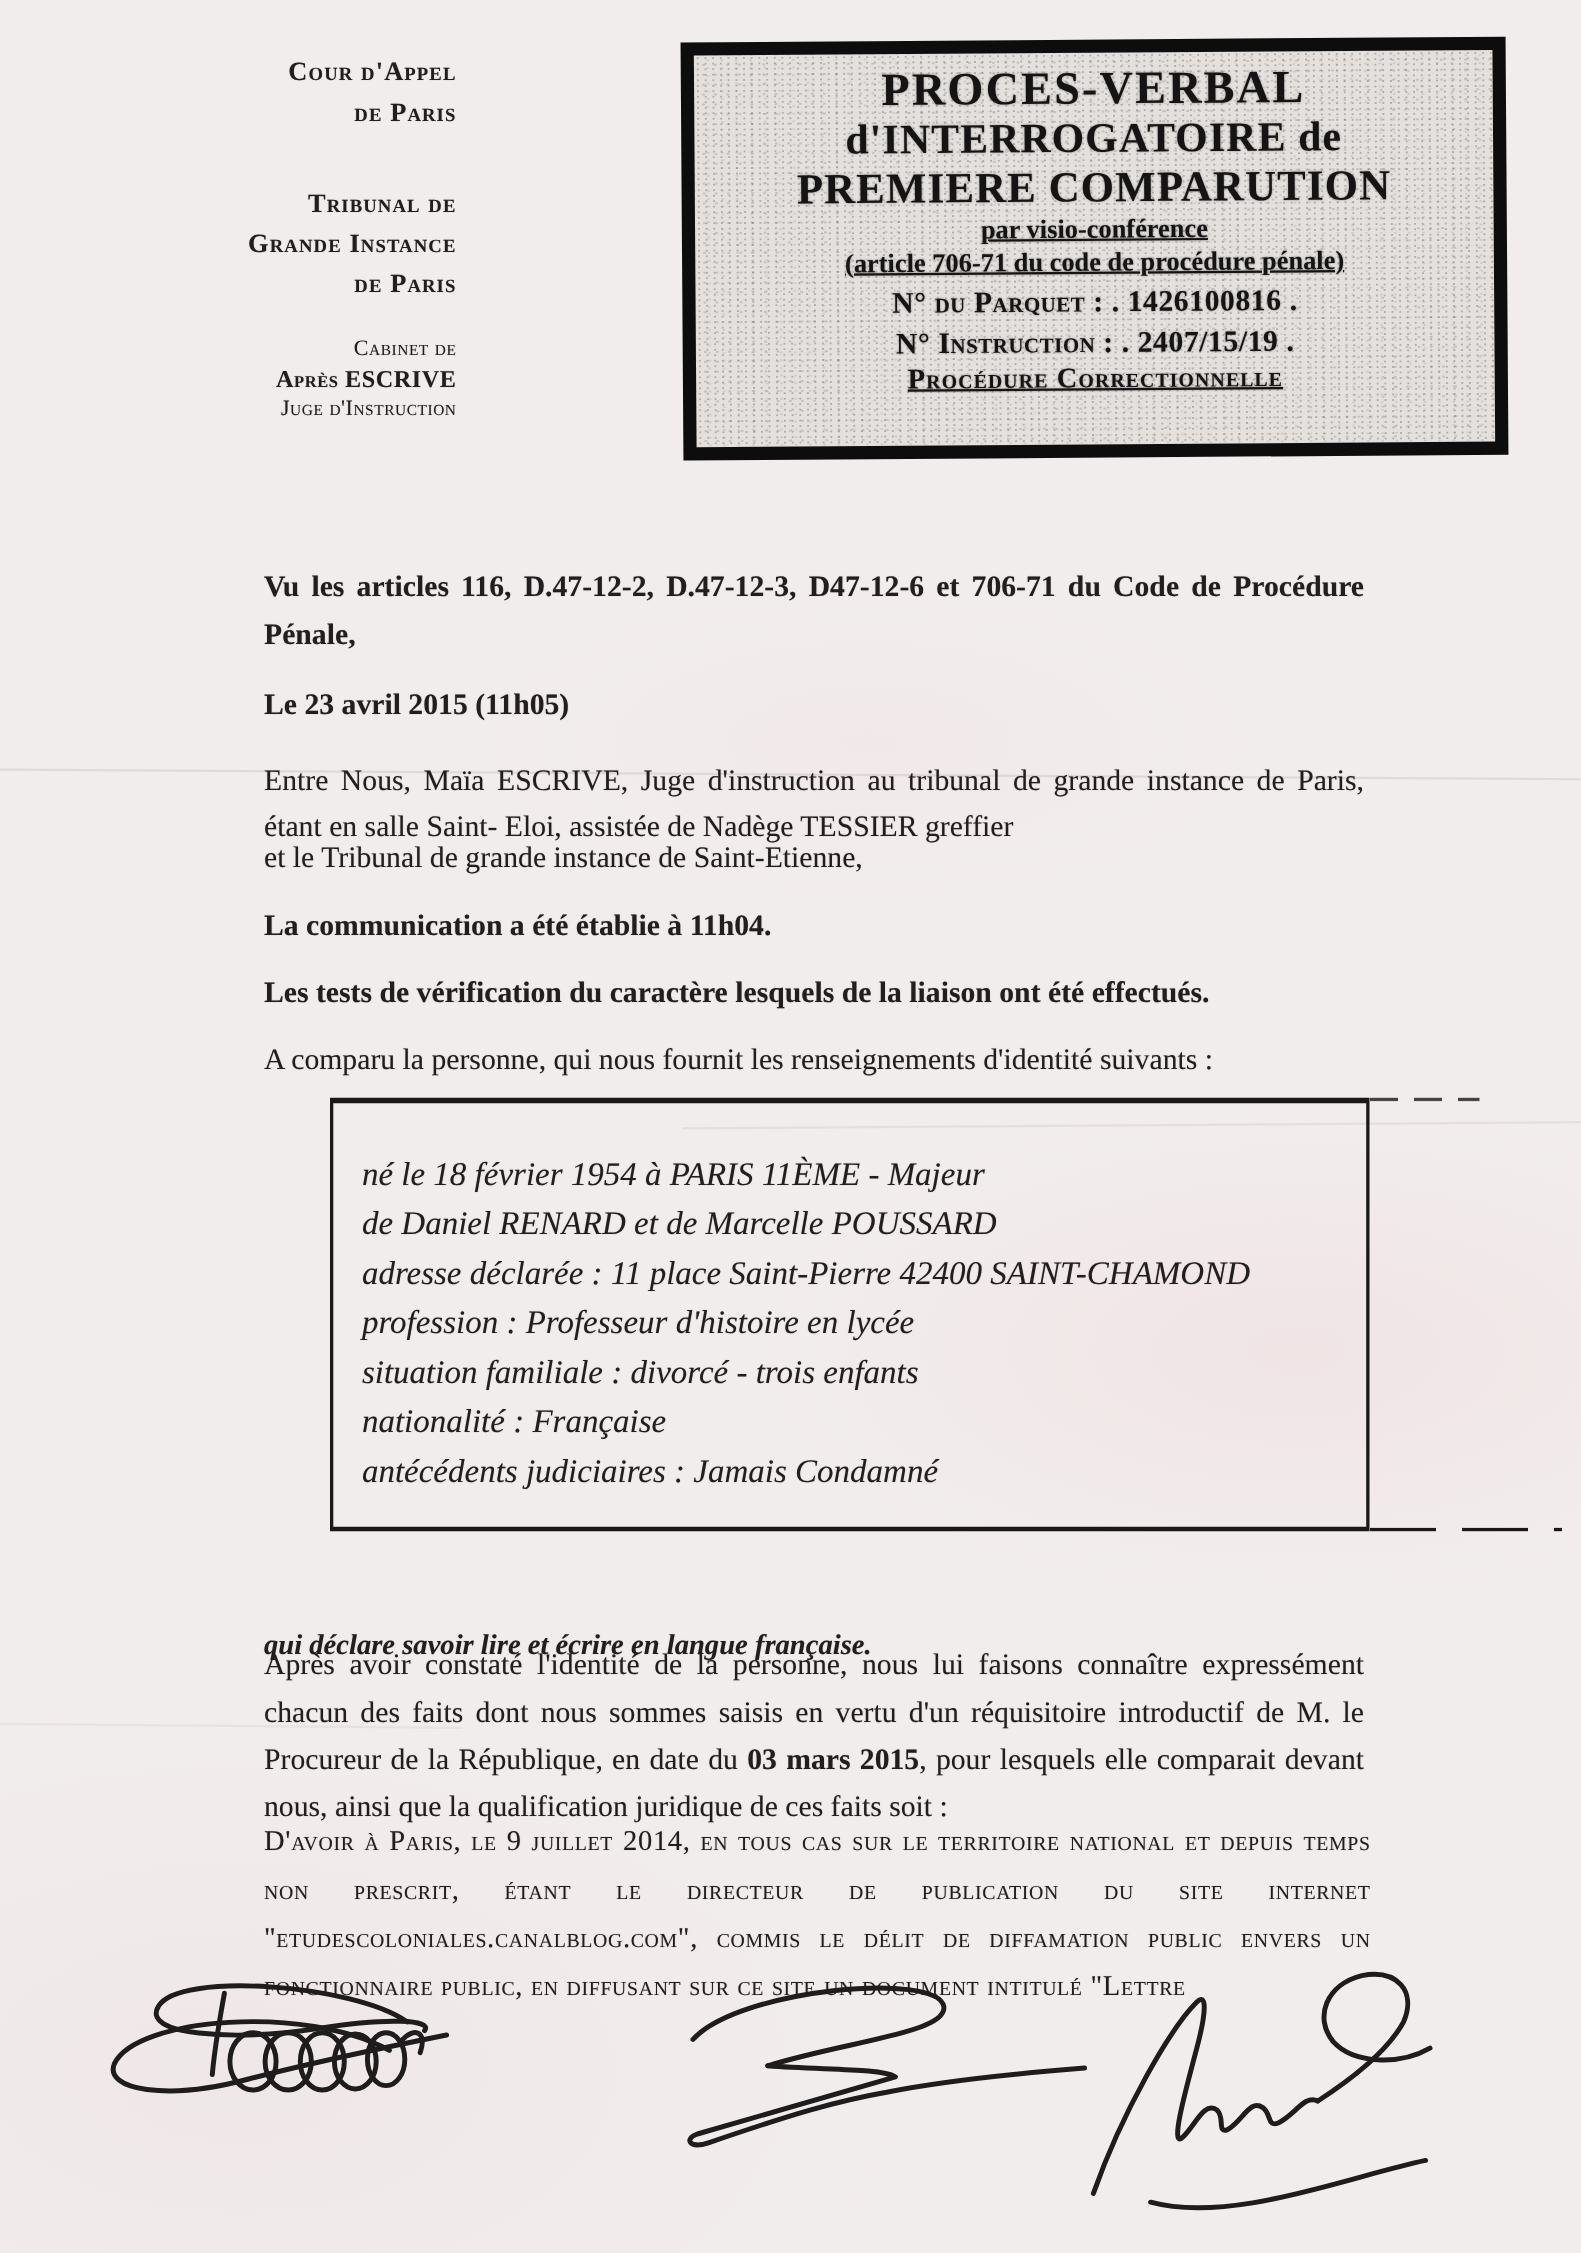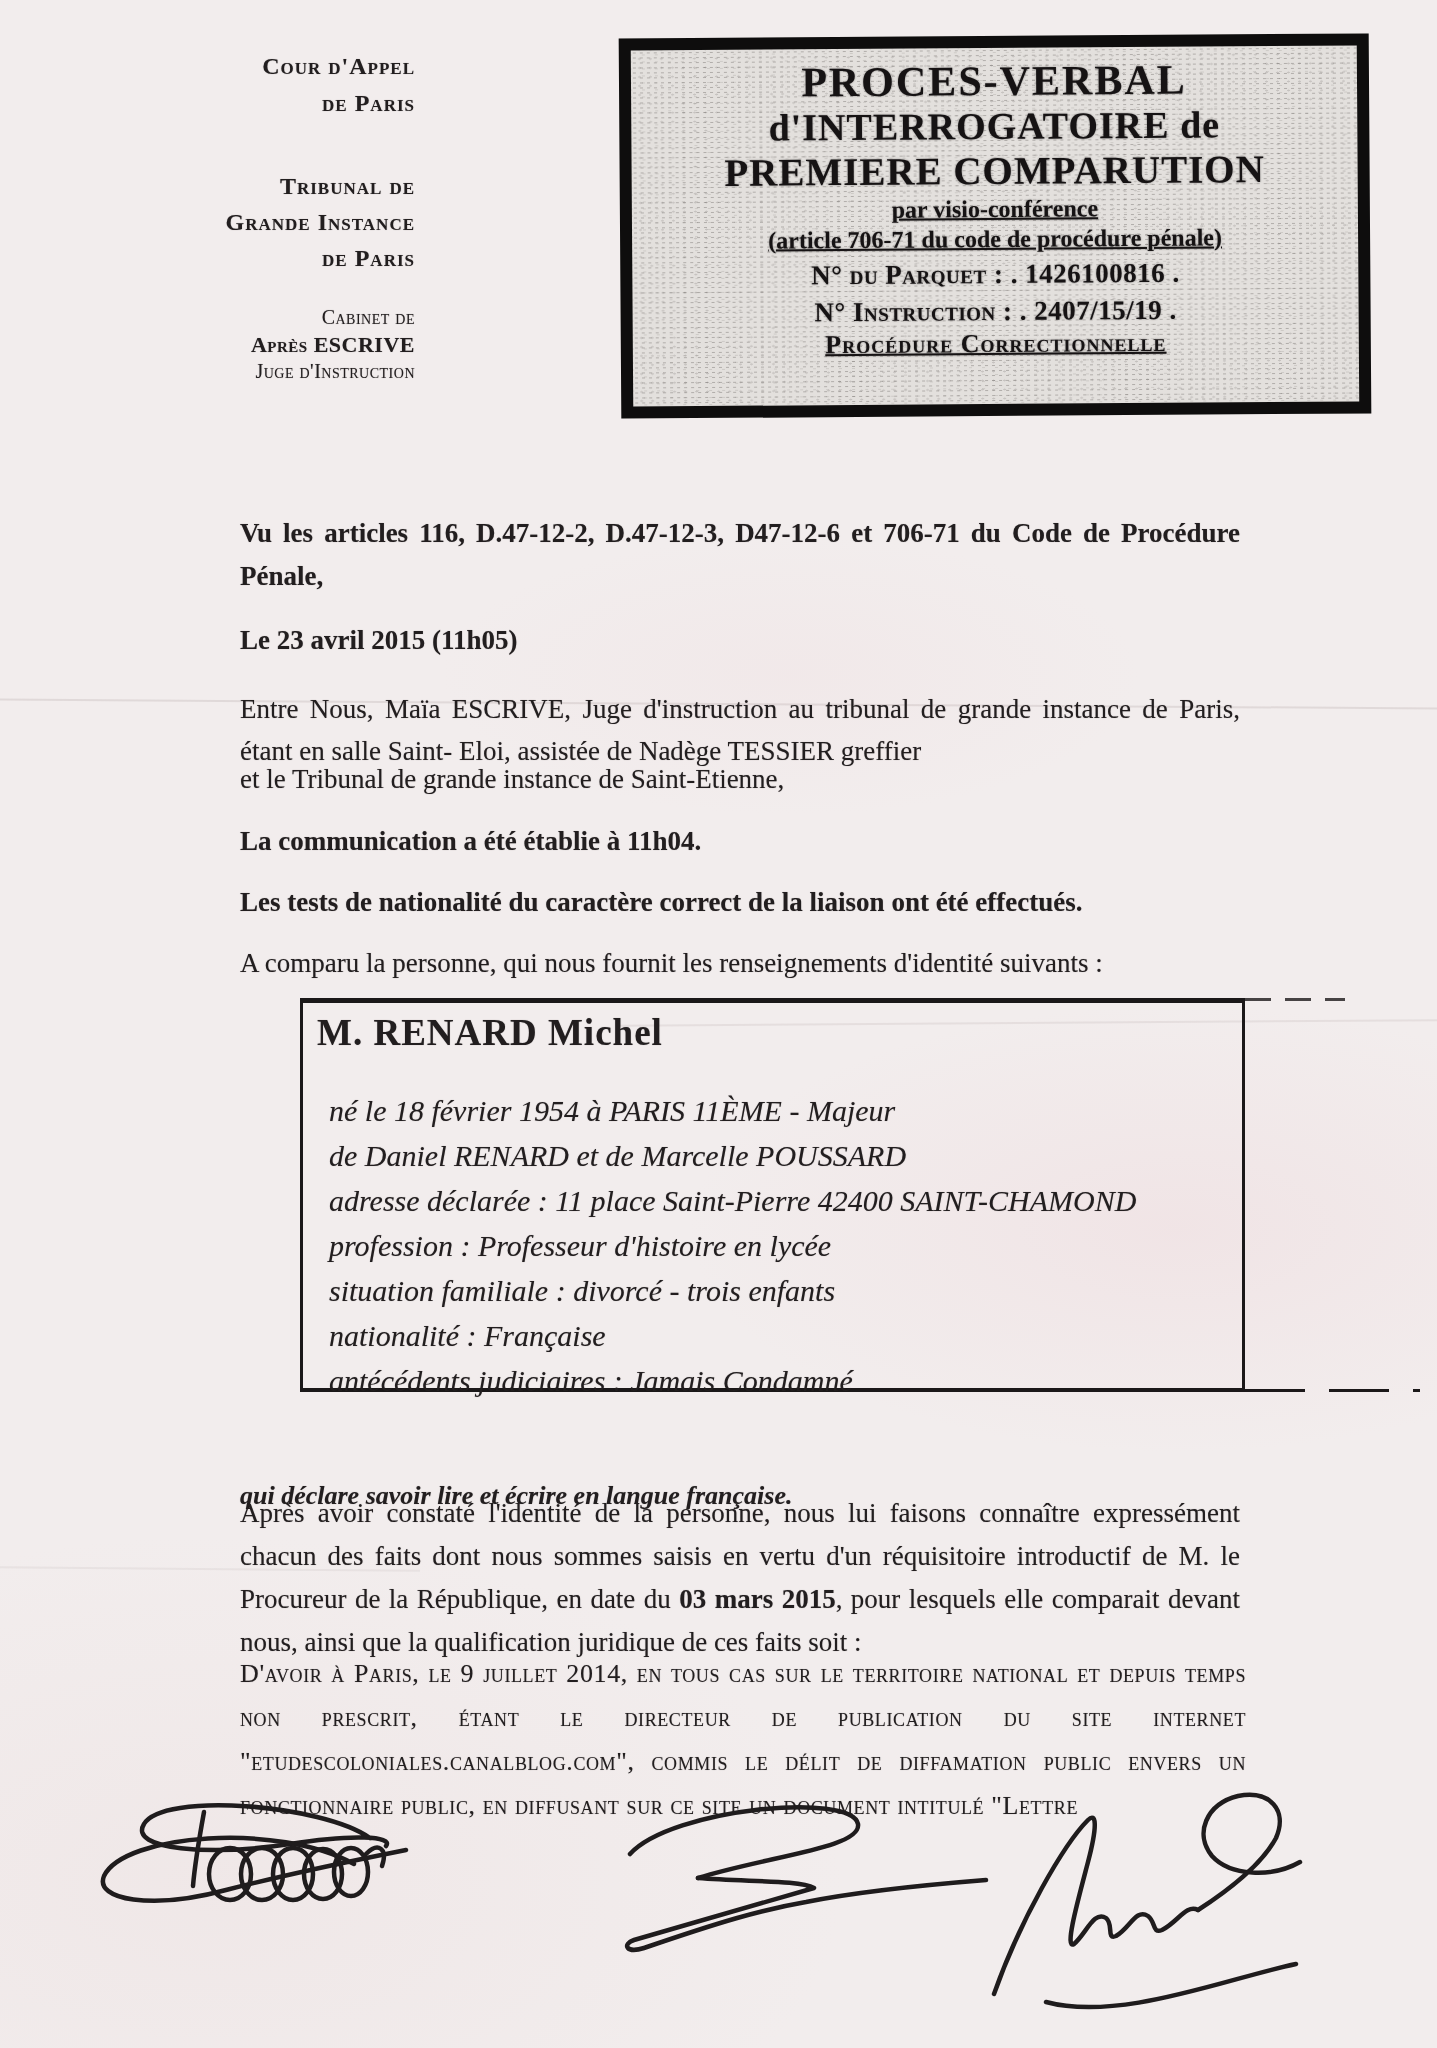--- a/index.html
+++ b/index.html
@@ -131,25 +131,24 @@
   <div class="stamp-num">N° du Parquet : . 1426100816 .</div>
   <div class="stamp-num">N° Instruction : . 2407/15/19 .</div>
   <div class="stamp-proc">Procédure Correctionnelle</div>
 </section>
 
 <p class="para ink j b p-vu">Vu les articles 116, D.47-12-2, D.47-12-3, D47-12-6 et 706-71 du Code de Procédure Pénale,</p>
 <p class="para ink b p-date">Le 23 avril 2015 (11h05)</p>
 <p class="para ink j p-entre">Entre Nous, Maïa ESCRIVE, Juge d'instruction au tribunal de grande instance de Paris, étant en salle Saint- Eloi, assistée de Nadège TESSIER greffier</p>
 <p class="para ink p-tribunal">et le Tribunal de grande instance de Saint-Etienne,</p>
 <p class="para ink b p-comm">La communication a été établie à 11h04.</p>
-<p class="para ink b p-tests">Les tests de nationalité du caractère correct de la liaison ont été effectués.</p>
+<p class="para ink b p-tests">Les tests de vérification du caractère lesquels de la liaison ont été effectués.</p>
 <p class="para ink p-comparu">A comparu la personne, qui nous fournit les renseignements d'identité suivants :</p>
 
 <section class="id-box ink">
-  <div class="id-name">M. RENARD Michel</div>
   <div class="id-lines">
     <div>né le 18 février 1954 à PARIS 11ÈME  -  Majeur</div>
     <div>de Daniel RENARD et de Marcelle POUSSARD</div>
     <div>adresse déclarée : 11 place Saint-Pierre 42400 SAINT-CHAMOND</div>
     <div>profession : Professeur d'histoire en lycée</div>
     <div>situation familiale : divorcé - trois enfants</div>
     <div>nationalité : Française</div>
     <div>antécédents judiciaires : Jamais Condamné</div>
   </div>
 </section>

